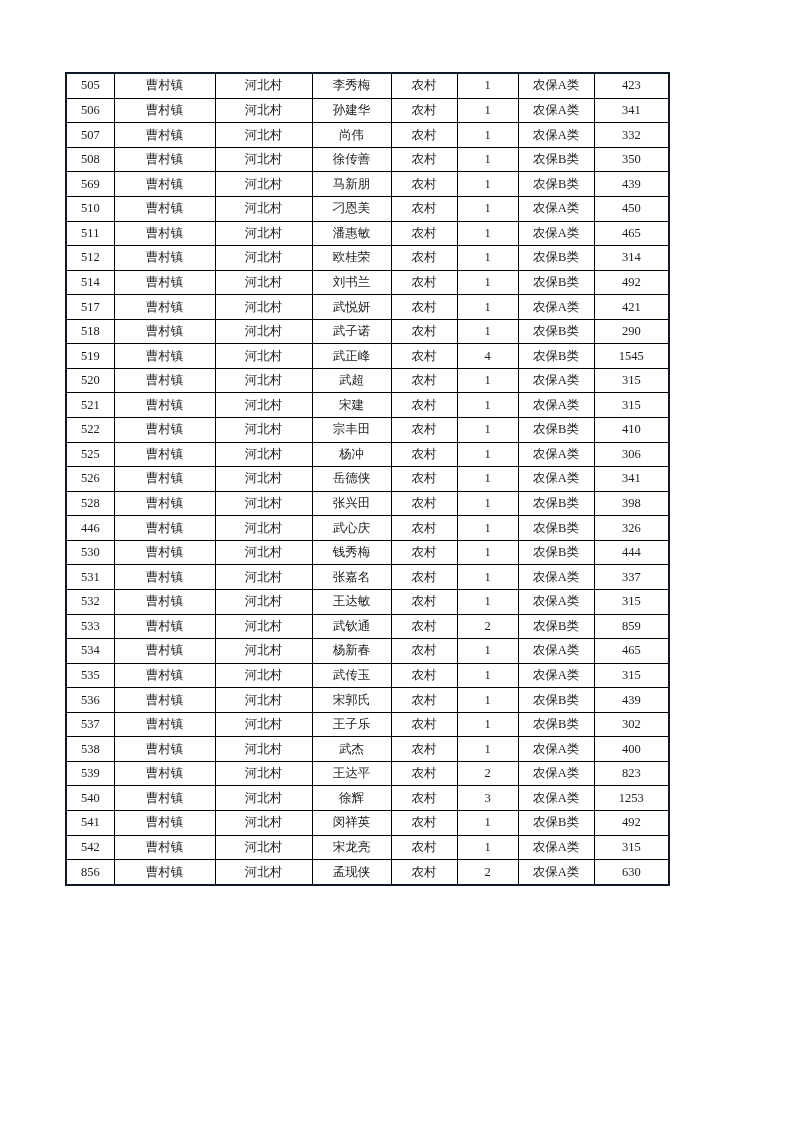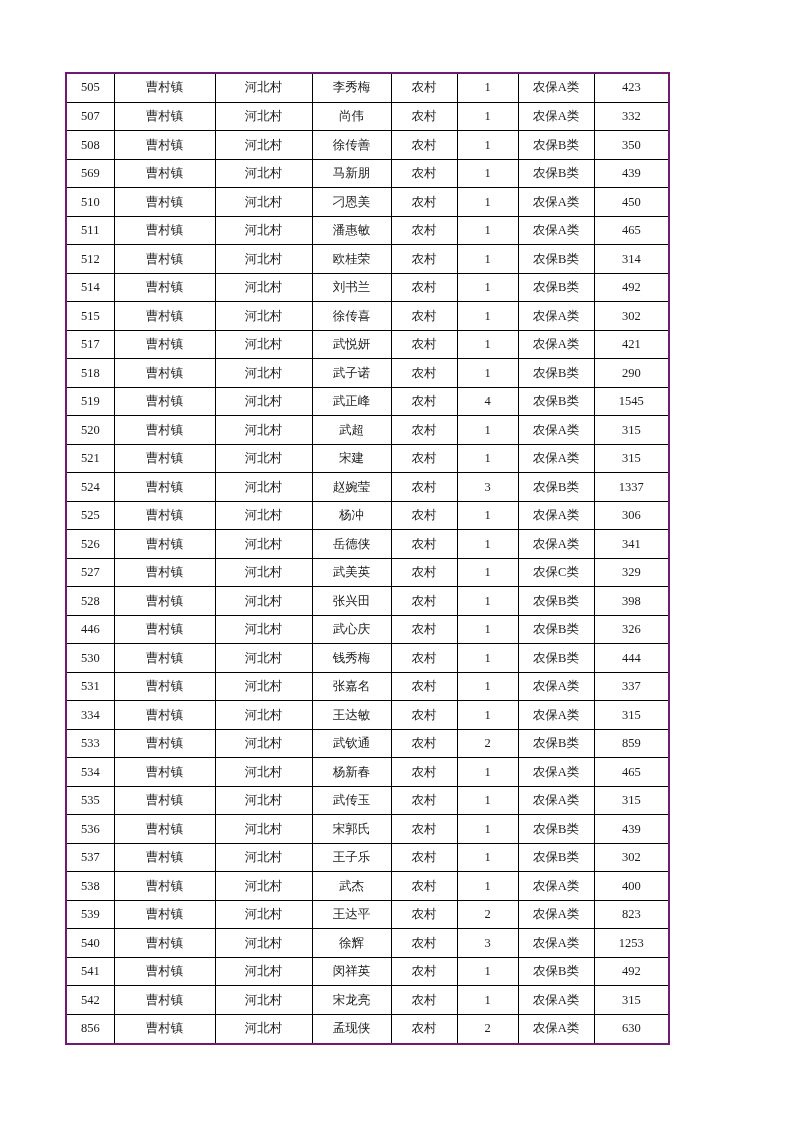--- a/index.html
+++ b/index.html
@@ -13,24 +13,24 @@
     height: 1122px;
     background: #ffffff;
     overflow: hidden;
     font-family: "Liberation Serif", "DejaVu Serif", serif;
   }
   table.data-table {
     position: absolute;
     left: 65px;
     top: 72px;
     width: 603px;
-    height: 973px;
+    height: 814px;
     border-collapse: collapse;
     table-layout: fixed;
-    border: 2px solid #701a75;
+    border: 2px solid #0f172a;
   }
   table.data-table td {
     border: 1.5px solid #000000;
     text-align: center;
     vertical-align: middle;
     font-size: 12.5px;
     color: #1c1c1c;
     padding: 0;
     overflow: hidden;
     white-space: nowrap;
@@ -65,20 +65,30 @@
           <td>505</td>
           <td>曹村镇</td>
           <td>河北村</td>
           <td>李秀梅</td>
           <td>农村</td>
           <td>1</td>
           <td>农保A类</td>
           <td>423</td>
         </tr>
         <tr>
+          <td>506</td>
+          <td>曹村镇</td>
+          <td>河北村</td>
+          <td>孙建华</td>
+          <td>农村</td>
+          <td>1</td>
+          <td>农保A类</td>
+          <td>341</td>
+        </tr>
+        <tr>
           <td>507</td>
           <td>曹村镇</td>
           <td>河北村</td>
           <td>尚伟</td>
           <td>农村</td>
           <td>1</td>
           <td>农保A类</td>
           <td>332</td>
         </tr>
         <tr>
@@ -135,30 +145,20 @@
           <td>514</td>
           <td>曹村镇</td>
           <td>河北村</td>
           <td>刘书兰</td>
           <td>农村</td>
           <td>1</td>
           <td>农保B类</td>
           <td>492</td>
         </tr>
         <tr>
-          <td>515</td>
-          <td>曹村镇</td>
-          <td>河北村</td>
-          <td>徐传喜</td>
-          <td>农村</td>
-          <td>1</td>
-          <td>农保A类</td>
-          <td>302</td>
-        </tr>
-        <tr>
           <td>517</td>
           <td>曹村镇</td>
           <td>河北村</td>
           <td>武悦妍</td>
           <td>农村</td>
           <td>1</td>
           <td>农保A类</td>
           <td>421</td>
         </tr>
         <tr>
@@ -195,28 +195,28 @@
           <td>521</td>
           <td>曹村镇</td>
           <td>河北村</td>
           <td>宋建</td>
           <td>农村</td>
           <td>1</td>
           <td>农保A类</td>
           <td>315</td>
         </tr>
         <tr>
-          <td>524</td>
-          <td>曹村镇</td>
-          <td>河北村</td>
-          <td>赵婉莹</td>
-          <td>农村</td>
-          <td>3</td>
-          <td>农保B类</td>
-          <td>1337</td>
+          <td>522</td>
+          <td>曹村镇</td>
+          <td>河北村</td>
+          <td>宗丰田</td>
+          <td>农村</td>
+          <td>1</td>
+          <td>农保B类</td>
+          <td>410</td>
         </tr>
         <tr>
           <td>525</td>
           <td>曹村镇</td>
           <td>河北村</td>
           <td>杨冲</td>
           <td>农村</td>
           <td>1</td>
           <td>农保A类</td>
           <td>306</td>
@@ -225,30 +225,20 @@
           <td>526</td>
           <td>曹村镇</td>
           <td>河北村</td>
           <td>岳德侠</td>
           <td>农村</td>
           <td>1</td>
           <td>农保A类</td>
           <td>341</td>
         </tr>
         <tr>
-          <td>527</td>
-          <td>曹村镇</td>
-          <td>河北村</td>
-          <td>武美英</td>
-          <td>农村</td>
-          <td>1</td>
-          <td>农保C类</td>
-          <td>329</td>
-        </tr>
-        <tr>
           <td>528</td>
           <td>曹村镇</td>
           <td>河北村</td>
           <td>张兴田</td>
           <td>农村</td>
           <td>1</td>
           <td>农保B类</td>
           <td>398</td>
         </tr>
         <tr>
@@ -275,21 +265,21 @@
           <td>531</td>
           <td>曹村镇</td>
           <td>河北村</td>
           <td>张嘉名</td>
           <td>农村</td>
           <td>1</td>
           <td>农保A类</td>
           <td>337</td>
         </tr>
         <tr>
-          <td>334</td>
+          <td>532</td>
           <td>曹村镇</td>
           <td>河北村</td>
           <td>王达敏</td>
           <td>农村</td>
           <td>1</td>
           <td>农保A类</td>
           <td>315</td>
         </tr>
         <tr>
           <td>533</td>

